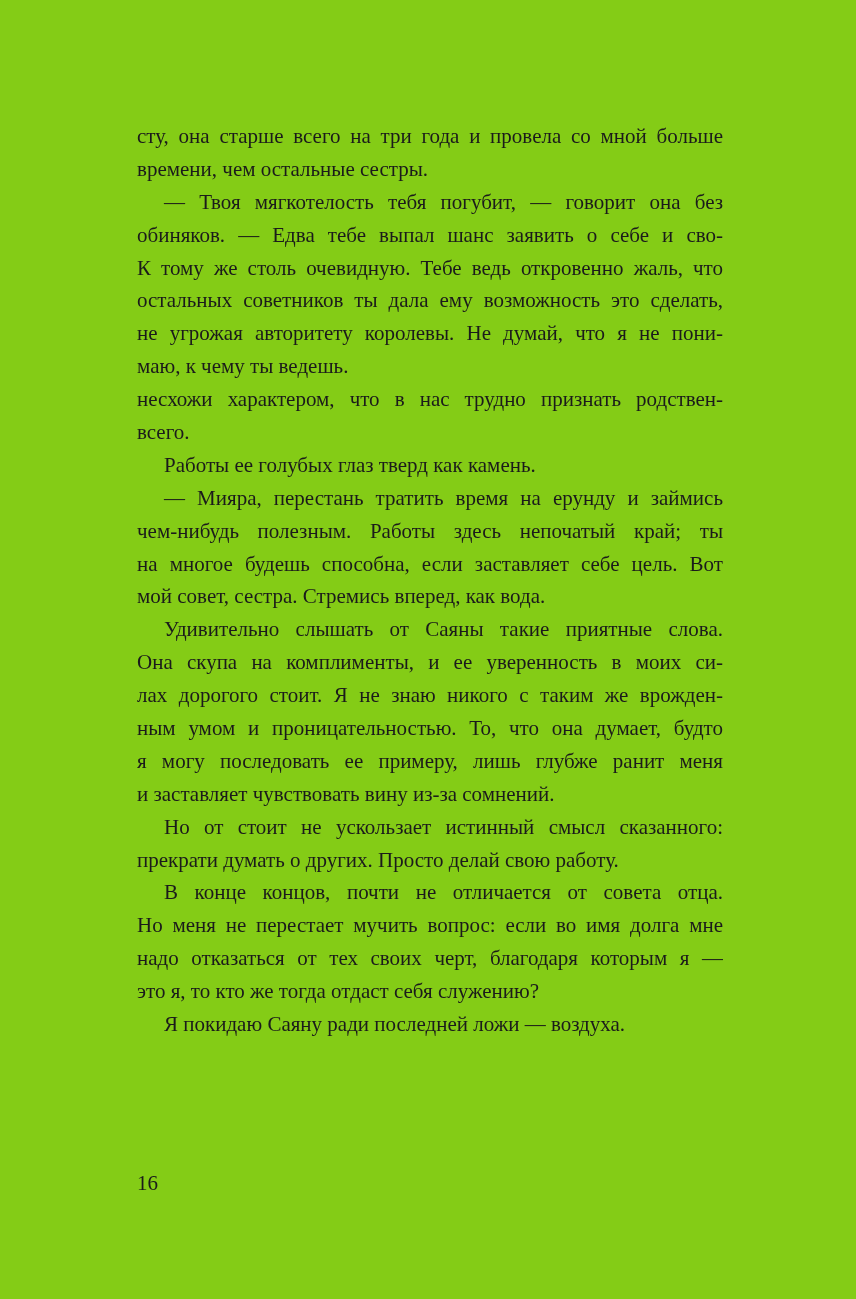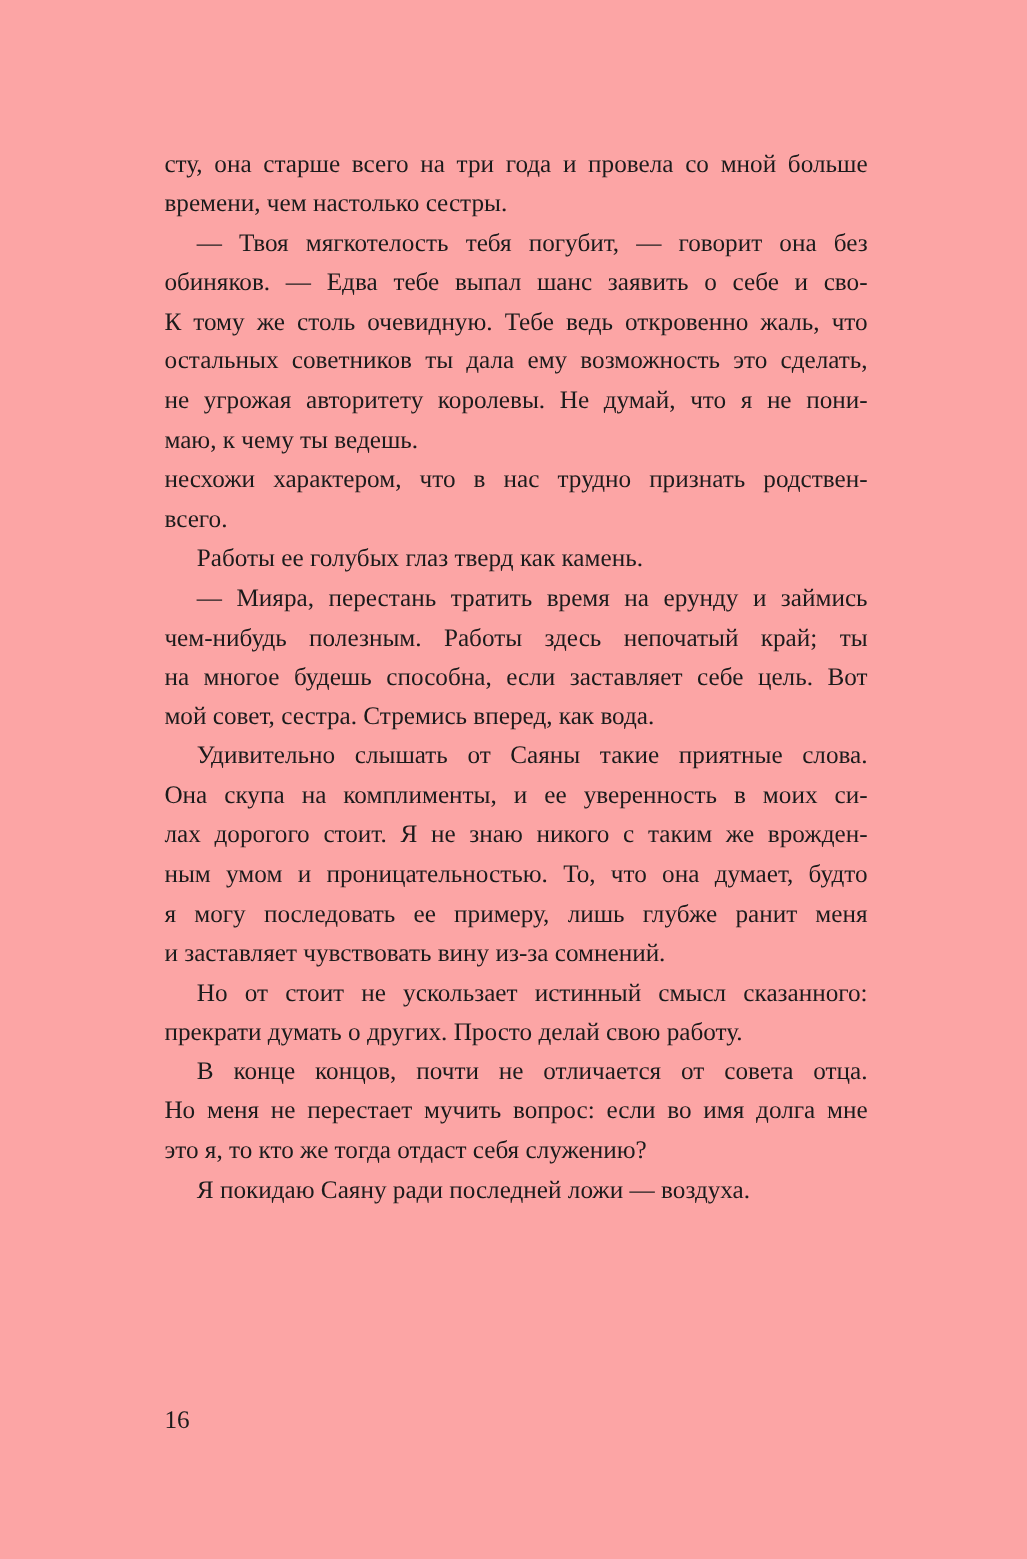--- a/index.html
+++ b/index.html
@@ -3,21 +3,21 @@
 <meta charset="utf-8">
 <style>
   * { margin: 0; padding: 0; box-sizing: border-box; }
   html, body {
     width: 856px; height: 1299px;
     background: #ffffff;
   }
   .book-page {
     position: relative;
     width: 856px; height: 1299px;
-    background: #fca5a5;
+    background: #84cc16;
     overflow: hidden;
     font-family: "Liberation Serif", "DejaVu Serif", serif;
     color: #1b1b1b;
     padding-left: 32px;
   }
   .text-block {
     position: absolute;
     left: 137px;
     top: 120px;
     width: 586px;
@@ -47,21 +47,21 @@
     color: #1b1b1b;
   }
 </style>
 </head>
 <body>
 
 <div class="book-page">
   <div class="text-block">
       <div class="paragraph">
         <div class="line just">сту, она старше всего на три года и провела со мной больше</div>
-        <div class="line">времени, чем настолько сестры.</div>
+        <div class="line">времени, чем остальные сестры.</div>
       </div>
       <div class="paragraph">
         <div class="line just indent">— Твоя мягкотелость тебя погубит, — говорит она без</div>
         <div class="line just">обиняков. — Едва тебе выпал шанс заявить о себе и сво-</div>
         <div class="line just">К тому же столь очевидную. Тебе ведь откровенно жаль, что</div>
         <div class="line just">остальных советников ты дала ему возможность это сделать,</div>
         <div class="line just">не угрожая авторитету королевы. Не думай, что я не пони-</div>
         <div class="line">маю, к чему ты ведешь.</div>
       </div>
       <div class="paragraph">
@@ -85,20 +85,21 @@
         <div class="line just">я могу последовать ее примеру, лишь глубже ранит меня</div>
         <div class="line">и заставляет чувствовать вину из-за сомнений.</div>
       </div>
       <div class="paragraph">
         <div class="line just indent">Но от стоит не ускользает истинный смысл сказанного:</div>
         <div class="line">прекрати думать о других. Просто делай свою работу.</div>
       </div>
       <div class="paragraph">
         <div class="line just indent">В конце концов, почти не отличается от совета отца.</div>
         <div class="line just">Но меня не перестает мучить вопрос: если во имя долга мне</div>
+        <div class="line just">надо отказаться от тех своих черт, благодаря которым я —</div>
         <div class="line">это я, то кто же тогда отдаст себя служению?</div>
       </div>
       <div class="paragraph">
         <div class="line indent">Я покидаю Саяну ради последней ложи — воздуха.</div>
       </div>
     </div>
   <div class="page-number">16</div>
 </div>
 
 </body></html>

